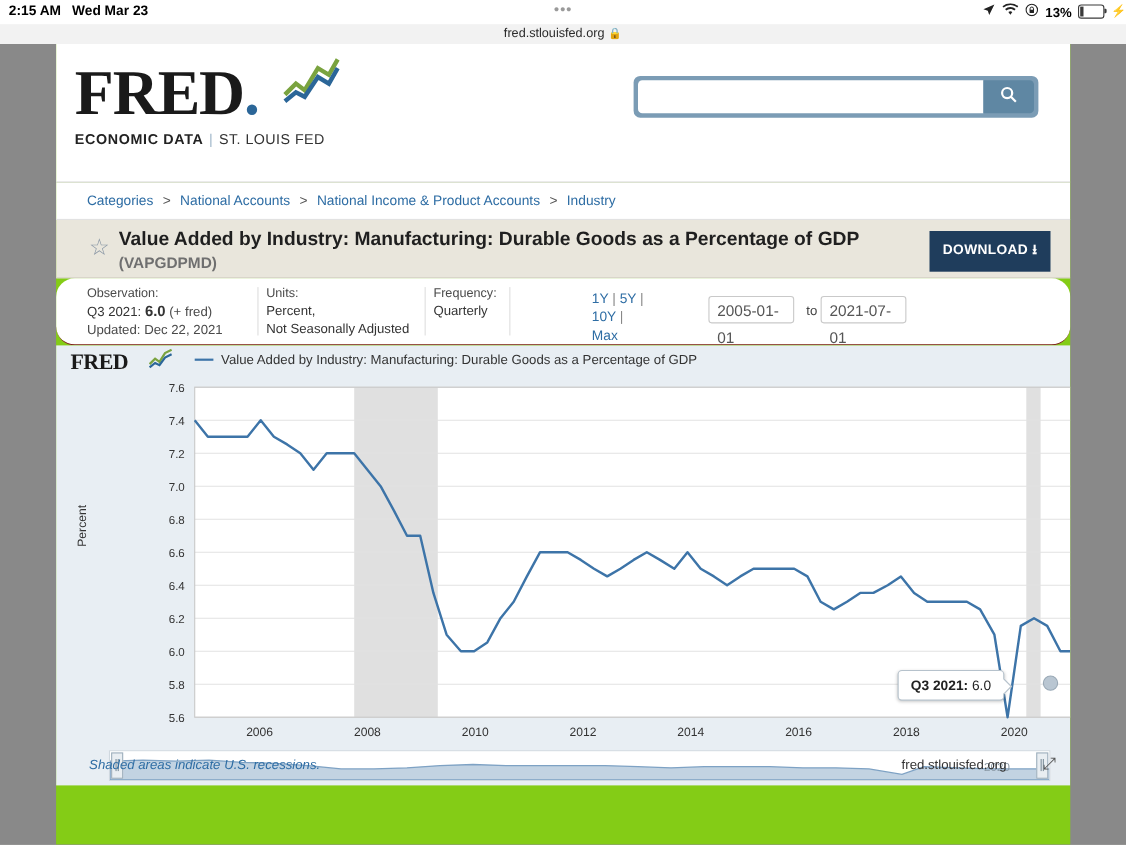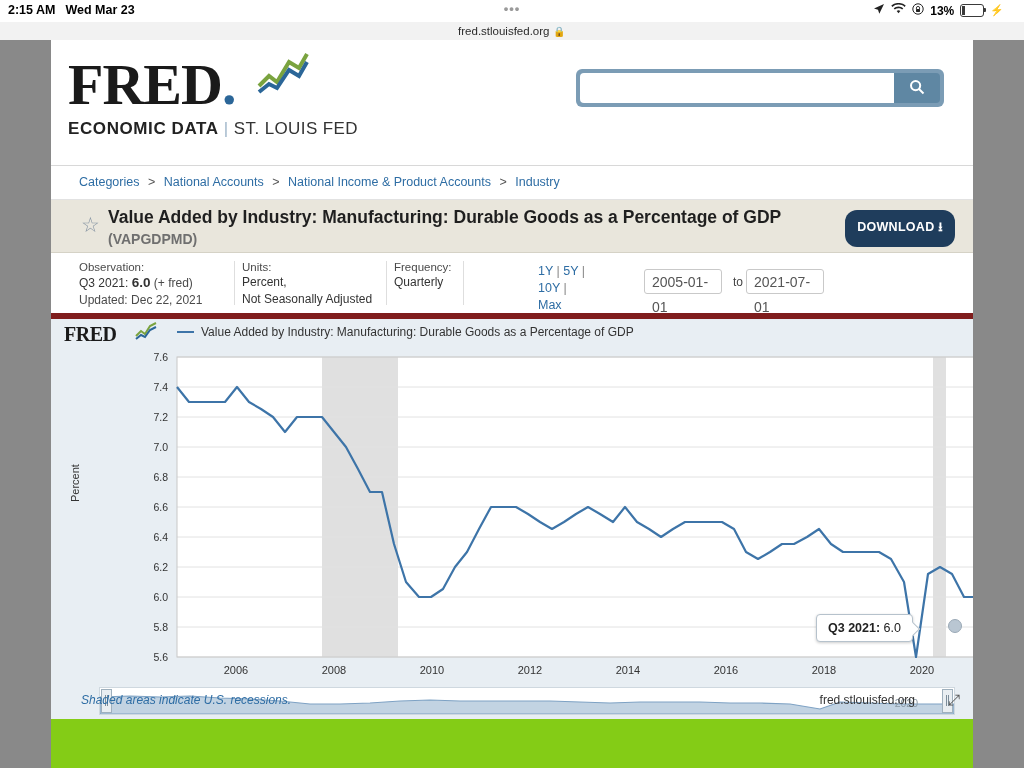--- a/index.html
+++ b/index.html
@@ -27,21 +27,21 @@
     background: #ffffff;
     color: #000;
     font-size: 12.5px;
     font-weight: bold;
   }
   #statusbar .left {
     position: absolute; left: 8px; top: 3px;
     display: flex; align-items: center; gap: 10px;
   }
   #statusbar .right {
-    position: absolute; right: 20px; top: 3px;
+    position: absolute; right: 0; top: 3px;
     display: flex; align-items: center; gap: 6px;
   }
   #statusbar .dots {
     position: absolute; left: 50%; top: 1px;
     transform: translateX(-50%);
     letter-spacing: 1px;
     color: #9a9a9a;
     font-size: 13px;
   }
   .battpct { font-size: 12px; }
@@ -111,21 +111,21 @@
   .fred-word {
     font-family: "Liberation Serif", serif;
     font-weight: bold;
     font-size: 58px;
     letter-spacing: -1px;
     color: #1a1a1a;
     line-height: 56px;
   }
   .fred-dot { color: #2b6698; }
   .fred-sub {
-    font-size: 17px;
+    font-size: 13px;
     font-weight: bold;
     letter-spacing: 0.6px;
     color: #222;
     margin-top: 6px;
   }
   .fred-sub .sep { color: #9fb6c9; font-weight: normal; margin: 0 5px; }
   .fred-sub .stl { font-weight: normal; color: #333; letter-spacing: 0.4px;}
   .logo-spark {
     position: absolute;
     left: 206px; top: 10px;
@@ -215,33 +215,34 @@
   }
   #downloadbtn {
     position: absolute;
     right: 18px; top: 10px;
     background: #1f3d5c;
     color: #fff;
     font-size: 12.5px;
     font-weight: bold;
     letter-spacing: .3px;
     border: none;
-    border-radius: 12px;
+    border-radius: 0;
     padding: 8px 12px;
     cursor: pointer;
   }
 
   
   #metabar {
     position: relative;
     height: 60px;
     background: #fff;
-    border-bottom: 6px solid #7f1d1d;
+    border-bottom: 1px solid #7f1d1d;
     font-size: 12px;
     color: #333;
+    border-radius: 17px;
   }
   .metacell {
     position: absolute;
     top: 8px;
     padding-left: 0;
   }
   .metacell .lbl { color: #4a4a4a; font-size: 11.5px; }
   .metacell .val { margin-top: 2px; line-height: 15px; }
   .metacell .big { font-weight: bold; font-size: 13.5px; }
   .metacell .more { color: #4a4a4a; }

